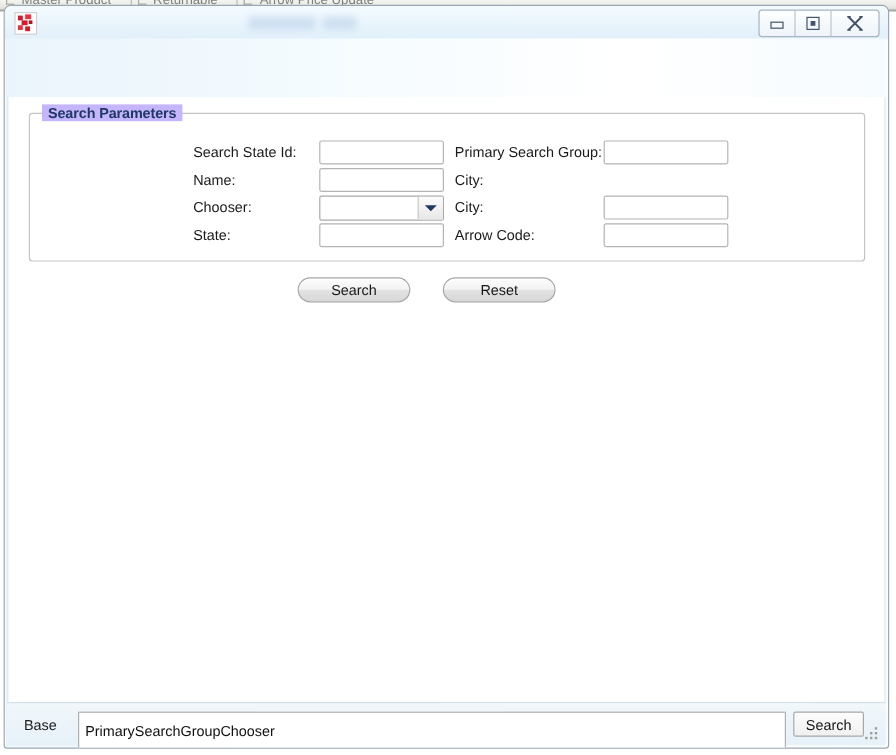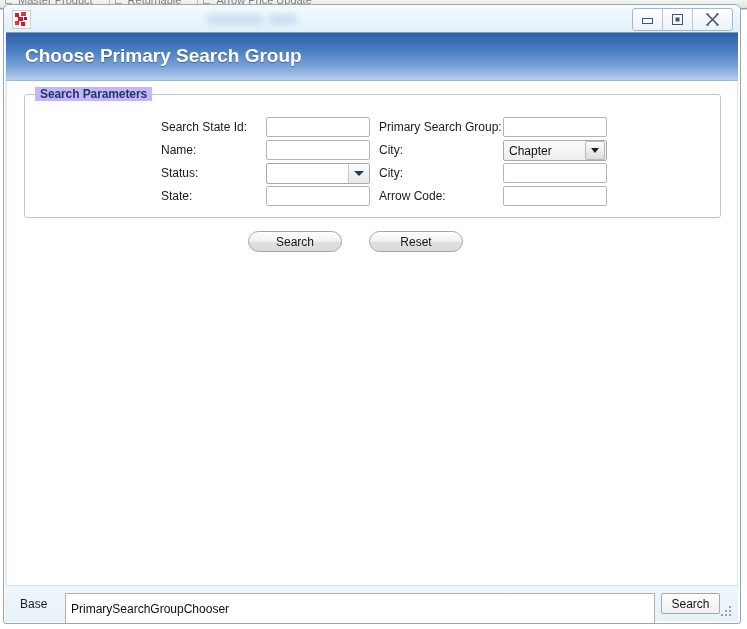--- a/index.html
+++ b/index.html
@@ -409,52 +409,43 @@
       </div>
       <div class="win-btn">
         <svg width="15" height="13" viewBox="0 0 15 13">
           <path d="M2 1 L13 12 M13 1 L2 12" stroke="#44546a" stroke-width="1.6" fill="none"></path>
           <path d="M1 1 L4 1 M11 1 L14 1 M1 12 L4 12 M11 12 L14 12" stroke="#44546a" stroke-width="1.2"></path>
         </svg>
       </div>
     </div>
   </div>
 
-  <div class="banner">
-    <div class="banner-title">Choose Primary Search Group</div>
-  </div>
 
   <div class="client">
 
     <div class="groupbox">
       <div class="groupbox-legend">Search Parameters</div>
 
       <div class="form">
 
         <div class="frow">
           <div class="lbl lbl-left">Search State Id:</div>
           <input class="tf tf-left" value="" style="">
           <div class="lbl lbl-right">Primary Search Group:</div>
           <input class="tf tf-right" value="" style="">
         </div>
 
         <div class="frow">
           <div class="lbl lbl-left">Name:</div>
           <input class="tf tf-left" value="" style="">
           <div class="lbl lbl-right">City:</div>
-          <div class="combo combo-right">
-            <div class="combo-val">Chapter</div>
-            <div class="combo-arrow plain">
-              <span class="tri tri-dark"></span>
-            </div>
-          </div>
         </div>
 
         <div class="frow">
-          <div class="lbl lbl-left">Status:</div>
+          <div class="lbl lbl-left">Chooser:</div>
           <div class="combo combo-left">
             <div class="combo-val"></div>
             <div class="combo-arrow">
               <span class="tri"></span>
             </div>
           </div>
           <div class="lbl lbl-right">City:</div>
           <input class="tf tf-right" value="" style="">
         </div>
 

